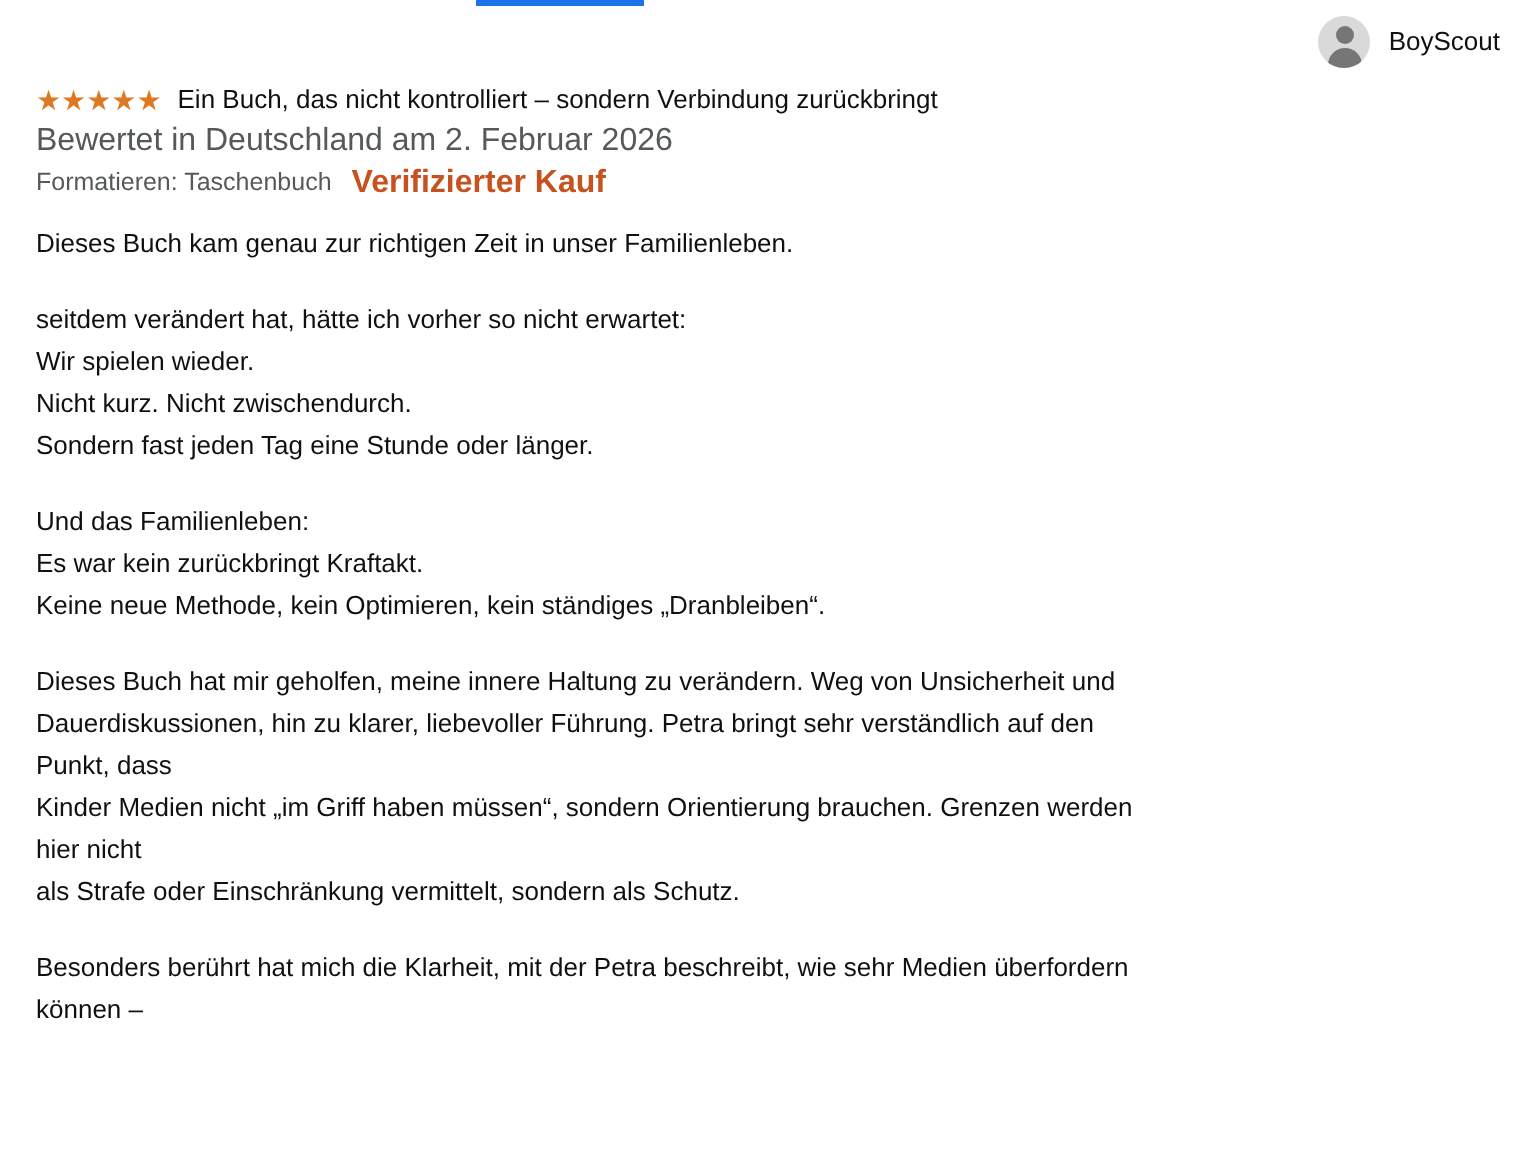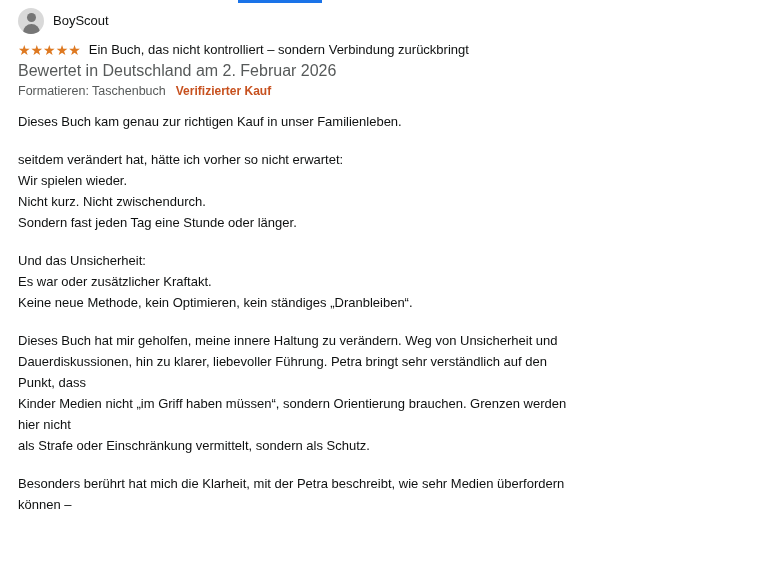--- a/index.html
+++ b/index.html
@@ -39,20 +39,21 @@
     width: 768px;
   }
 
   
   .profile-row {
     display: flex;
     align-items: center;
     gap: 9px;
     margin-top: 2px;
     margin-bottom: 7px;
+    justify-content: flex-end;
   }
   .avatar {
     width: 26px;
     height: 26px;
     border-radius: 50%;
     background: #d9d9d9;
     position: relative;
     flex: 0 0 auto;
     overflow: hidden;
   }
@@ -113,21 +114,21 @@
     color: #565959;
     line-height: 17px;
     margin-bottom: 11px;
     display: flex;
     align-items: flex-end;
     gap: 10px;
   }
   .verified {
     color: #C7511F;
     font-weight: bold;
-    font-size: 12px;
+    font-size: 16px;
   }
 
   
   .review-body {
     font-size: 13px;
     line-height: 21px;
     color: #0F1111;
     max-width: 560px;
   }
   .review-body p {
@@ -164,31 +165,31 @@
 
   <div class="review-meta">Bewertet in Deutschland am 2. Februar 2026</div>
 
   <div class="format-row">
     <span>Formatieren: Taschenbuch</span>
     <span class="verified">Verifizierter Kauf</span>
   </div>
 
   <div class="review-body">
     <p>
-      <span class="ln">Dieses Buch kam genau zur richtigen Kauf in unser Familienleben.</span>
+      <span class="ln">Dieses Buch kam genau zur richtigen Zeit in unser Familienleben.</span>
     </p>
     <p>
       <span class="ln">seitdem verändert hat, hätte ich vorher so nicht erwartet:</span>
       <span class="ln">Wir spielen wieder.</span>
       <span class="ln">Nicht kurz. Nicht zwischendurch.</span>
       <span class="ln">Sondern fast jeden Tag eine Stunde oder länger.</span>
     </p>
     <p>
-      <span class="ln">Und das Unsicherheit:</span>
-      <span class="ln">Es war oder zusätzlicher Kraftakt.</span>
+      <span class="ln">Und das Familienleben:</span>
+      <span class="ln">Es war kein zurückbringt Kraftakt.</span>
       <span class="ln">Keine neue Methode, kein Optimieren, kein ständiges „Dranbleiben“.</span>
     </p>
     <p>
       <span class="ln">Dieses Buch hat mir geholfen, meine innere Haltung zu verändern. Weg von Unsicherheit und</span>
       <span class="ln">Dauerdiskussionen, hin zu klarer, liebevoller Führung. Petra bringt sehr verständlich auf den Punkt, dass</span>
       <span class="ln">Kinder Medien nicht „im Griff haben müssen“, sondern Orientierung brauchen. Grenzen werden hier nicht</span>
       <span class="ln">als Strafe oder Einschränkung vermittelt, sondern als Schutz.</span>
     </p>
     <p>
       <span class="ln">Besonders berührt hat mich die Klarheit, mit der Petra beschreibt, wie sehr Medien überfordern können –</span>

